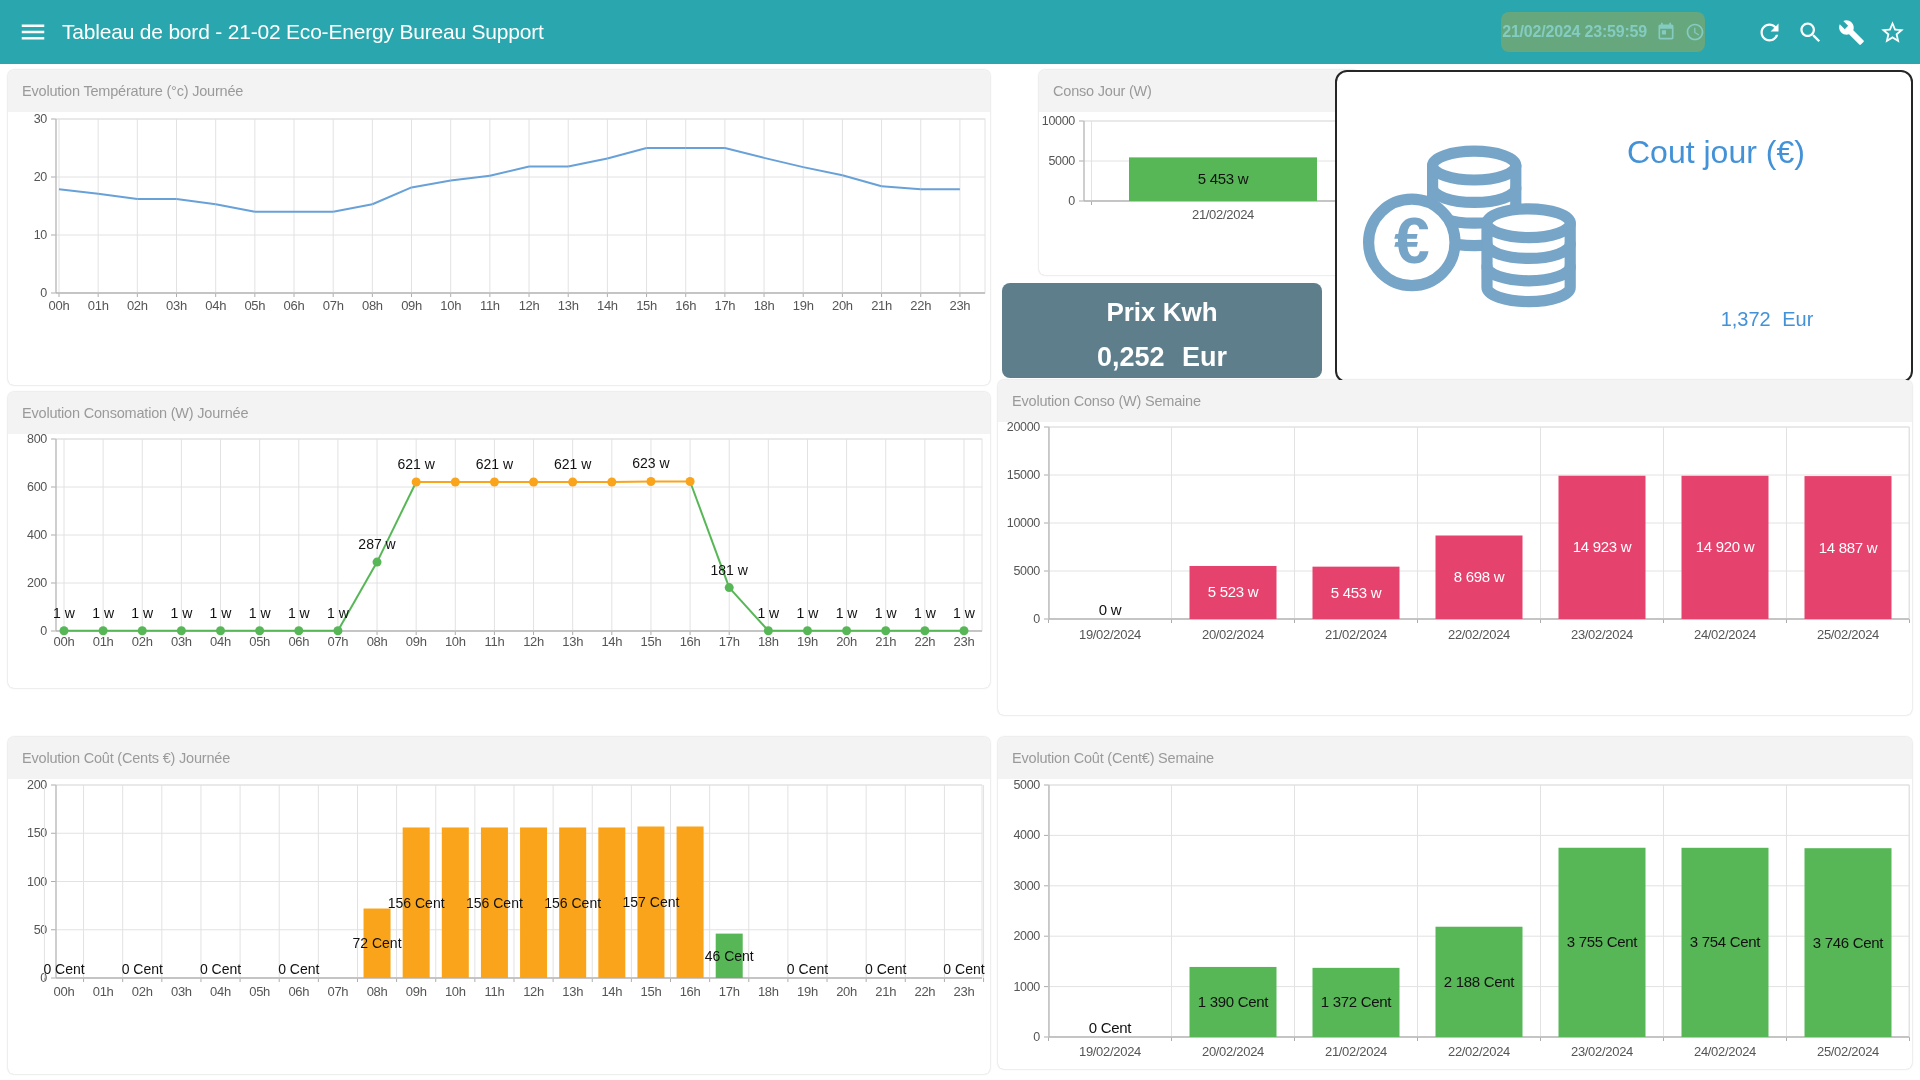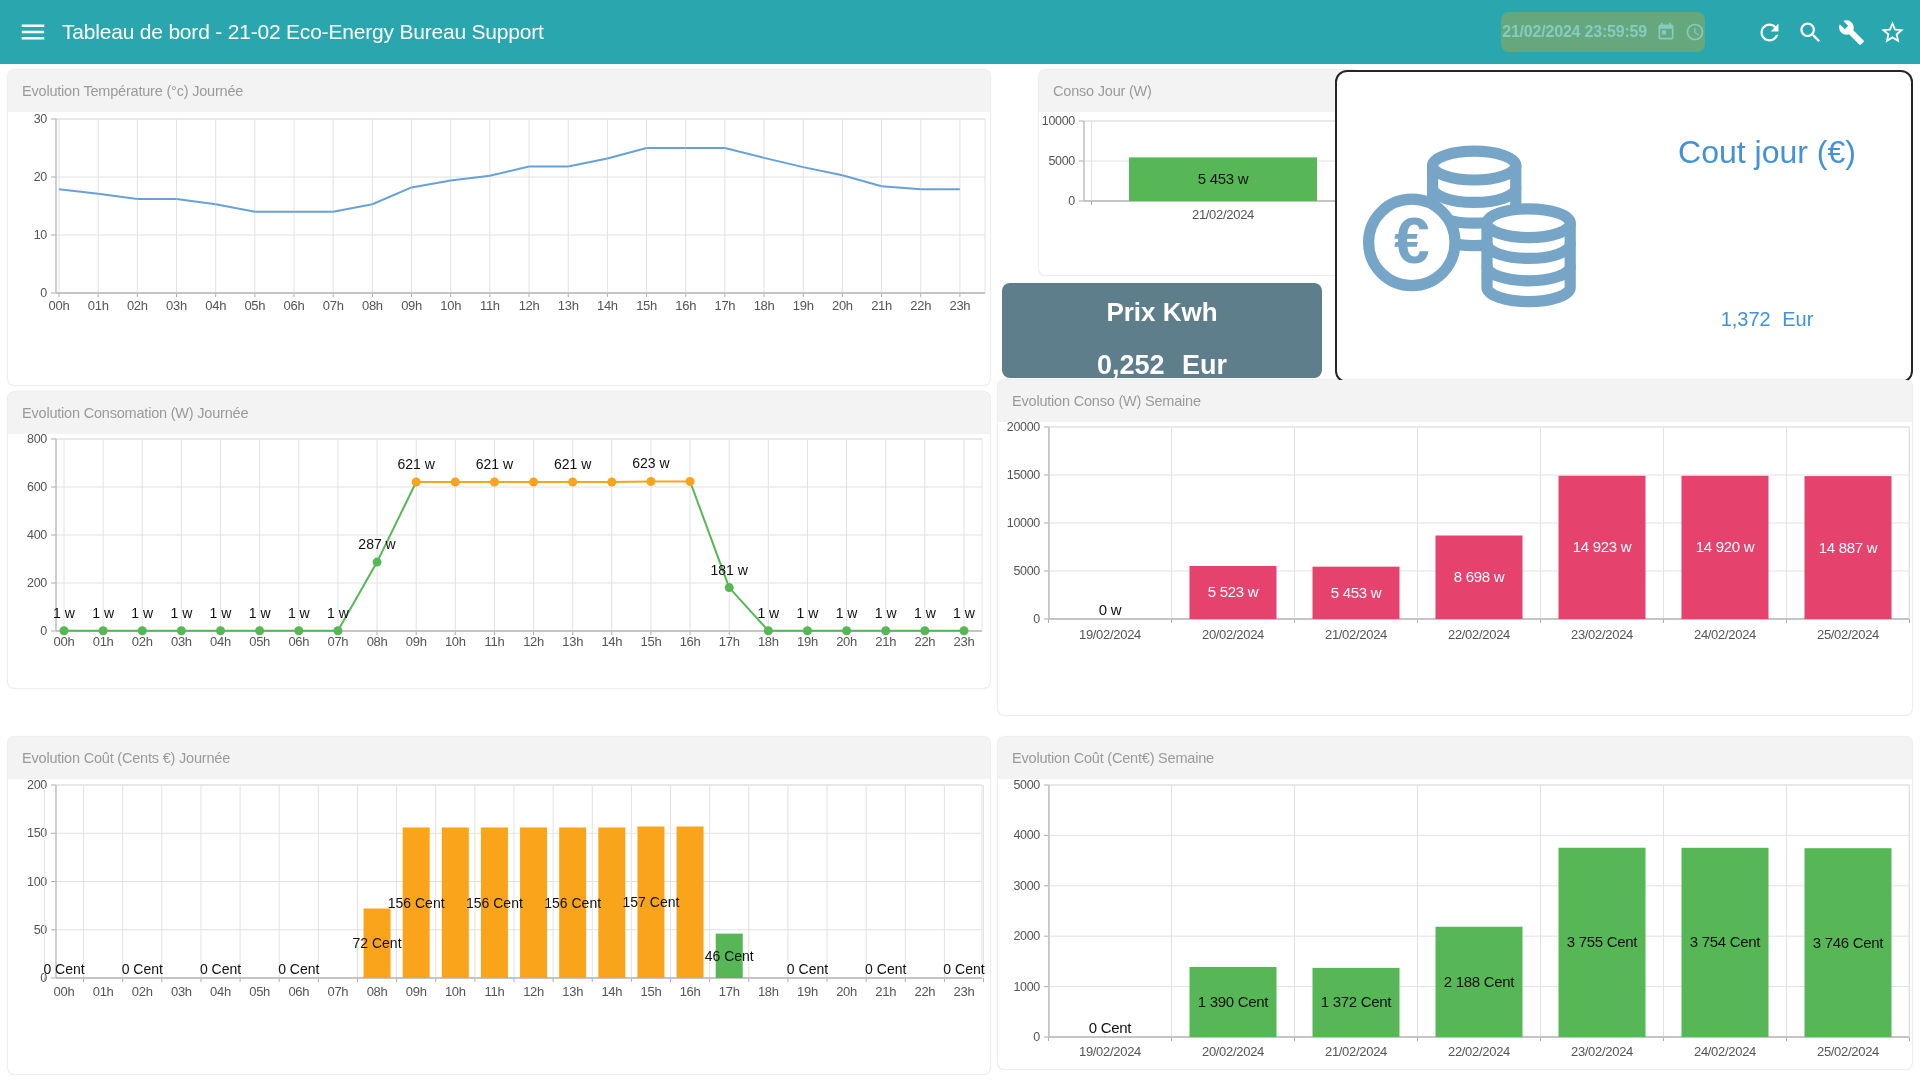--- a/index.html
+++ b/index.html
@@ -21,24 +21,24 @@
   .chart svg{position:absolute;left:0;top:0;}
   
   text{font-family:"Liberation Sans","DejaVu Sans",sans-serif;}
   .ax{font-size:12.5px;fill:#555;letter-spacing:-0.3px;}
   .xl{font-size:13px;fill:#555;letter-spacing:-0.3px;}
   .dl{font-size:14px;fill:#111;}
   .dls{font-size:15px;letter-spacing:-0.3px;}
   
   #prixbox{position:absolute;border-radius:8px;color:#fff;text-align:center;cursor:default;}
   #prixbox .l1{font-size:26px;font-weight:bold;margin-top:14px;}
-  #prixbox .l2{font-size:27px;font-weight:bold;margin-top:22px;word-spacing:10px;}
+  #prixbox .l2{font-size:27px;font-weight:bold;margin-top:14px;word-spacing:10px;}
   
   #coutcard{position:absolute;background:#fff;border:2px solid #262626;border-radius:12px;}
-  #coutcard .ct{position:absolute;left:290px;width:280px;top:62px;text-align:center;font-size:32px;}
+  #coutcard .ct{position:absolute;left:290px;width:280px;top:62px;font-size:32px;}
   #coutcard .cv{position:absolute;left:290px;width:280px;top:236px;text-align:center;font-size:20px;word-spacing:6px;}
   #coutcard svg.coins{position:absolute;left:22px;top:68px;}
 </style>
 </head>
 <body>
 
 <div id="stage">
 
   <div id="topbar" style="background: rgb(42, 167, 174);">
     <span class="menu-btn">

